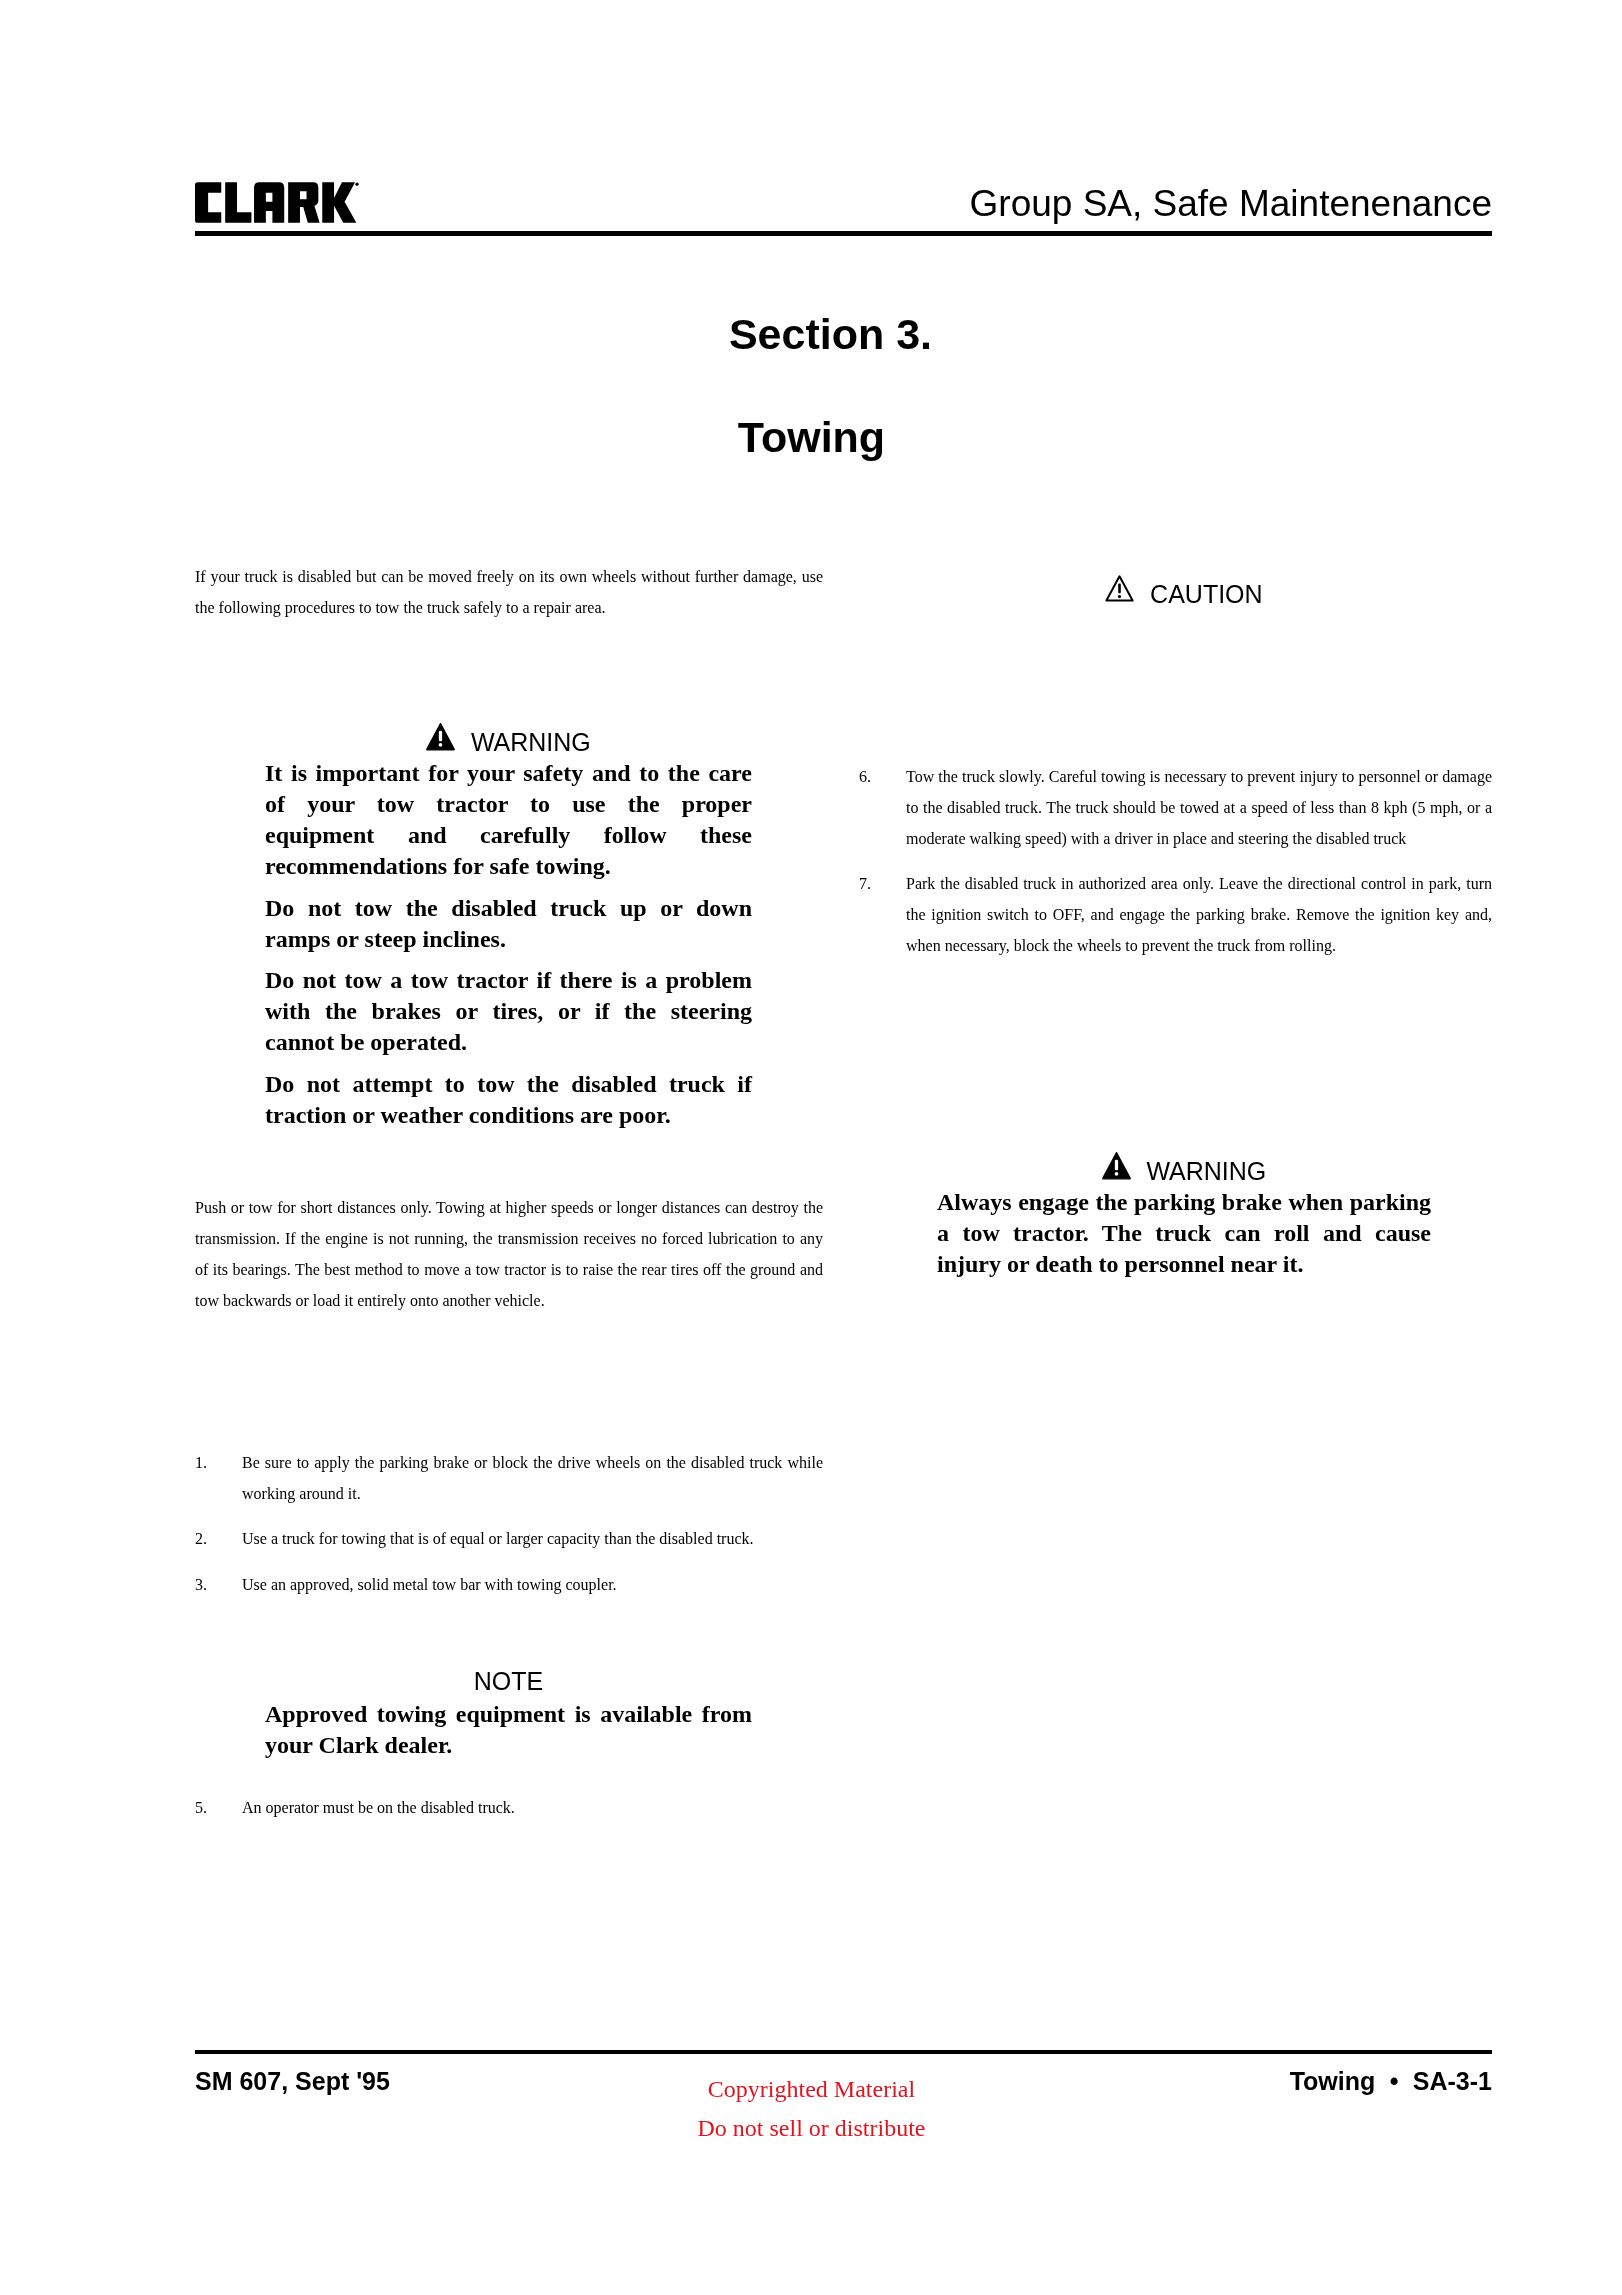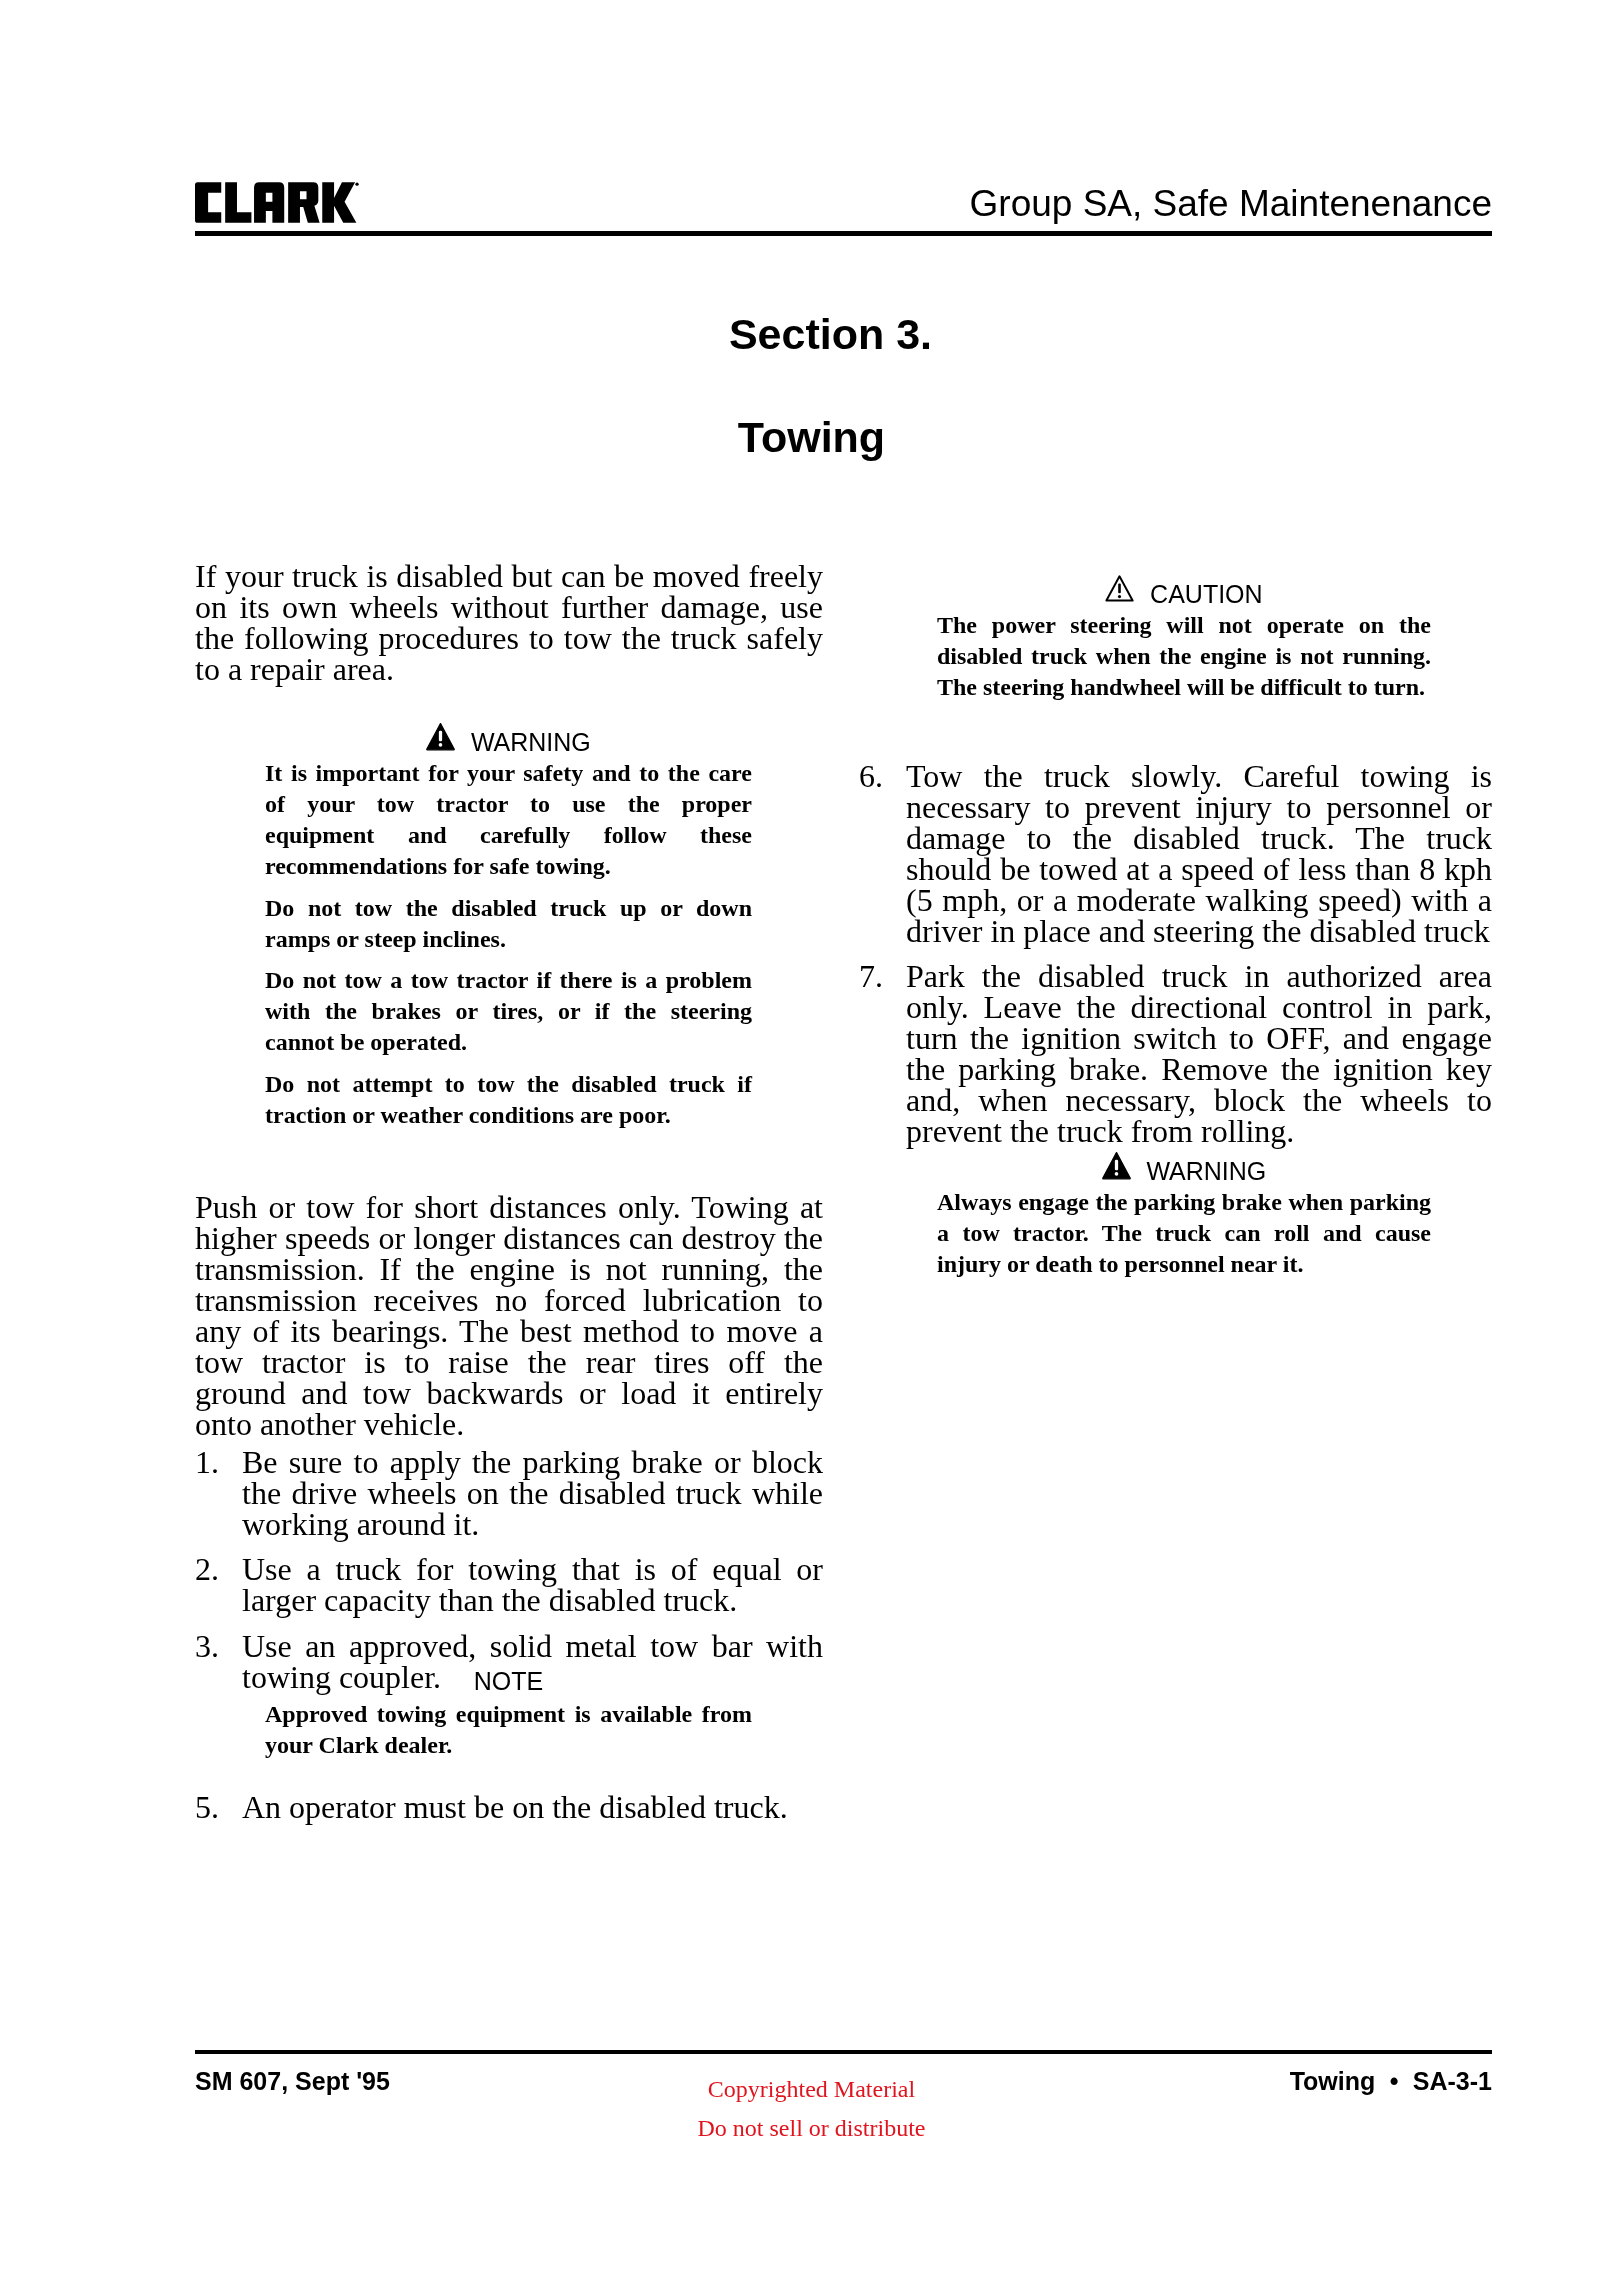--- a/index.html
+++ b/index.html
@@ -10,21 +10,21 @@
   .logo { left: 195px; top: 182px; width: 164px; height: 41px; }
   .logo svg { display: block; }
   .group-title { right: 131px; top: 185px; font-family: "Liberation Sans", sans-serif; font-size: 37px; font-weight: normal; letter-spacing: 0px; line-height: 1; white-space: nowrap; }
   .header-rule { left: 195px; top: 231px; width: 1297px; height: 5.2px; background: #000; }
 
   
   .section-num { left: 0; width: 1623px; top: 313px; text-align: center; font-family: "Liberation Sans", sans-serif; font-weight: bold; font-size: 43px; line-height: 1; padding-left: 19px; }
   .section-name { left: 0; width: 1623px; top: 416px; text-align: center; font-family: "Liberation Sans", sans-serif; font-weight: bold; font-size: 43px; line-height: 1; }
 
   
-  .serif { font-family: "Liberation Serif", serif; font-size: 32px; line-height: 31px; text-align: justify; }
+  .serif { font-family: "Liberation Serif", serif; font-size: 16px; line-height: 31px; text-align: justify; }
   .serif-bold { font-family: "Liberation Serif", serif; font-weight: bold; font-size: 24px; line-height: 31px; text-align: justify; }
   .justify-last-none { text-align-last: left; }
 
   .left-col { left: 195px; width: 628px; }
 
   .intro { top: 561px; }
   .push-para { top: 1192px; }
 
   
   .notice-head { font-family: "Liberation Sans", sans-serif; font-size: 25px; line-height: 1; text-align: center; display: flex; align-items: flex-end; justify-content: center; gap: 15.7px; }
@@ -138,21 +138,20 @@
   <div class="notice-head">
     <span class="tri">
       <svg width="29" height="27.5" viewBox="0 0 44 42">
           <path d="M22 2 L42 39 L2 39 Z" fill="#fff" stroke="#000" stroke-linejoin="round" stroke-width="3"></path>
           <rect x="20" y="13" width="4" height="15" rx="1.5" fill="#000"></rect>
           <circle cx="22" cy="33" r="2.4" fill="#000"></circle>
         </svg>
     </span>
     <span>CAUTION</span>
   </div>
-  <div class="notice-body serif-bold justify-last-none">The power steering will not operate on the disabled truck when the engine is not running. The steering handwheel will be difficult to turn.</div>
 </div>
 
 <ol class="abs list-right olist serif">
   <li>
     <span class="num">6.</span>
     <span class="txt justify-last-none">Tow the truck slowly. Careful towing is necessary to prevent injury to personnel or damage to the disabled truck. The truck should be towed at a speed of less than 8 kph (5 mph, or a moderate walking speed) with a driver in place and steering the disabled truck</span>
   </li>
   <li>
     <span class="num">7.</span>
     <span class="txt justify-last-none">Park the disabled truck in authorized area only. Leave the directional control in park, turn the ignition switch to OFF, and engage the parking brake. Remove the ignition key and, when necessary, block the wheels to prevent the truck from rolling.</span>

